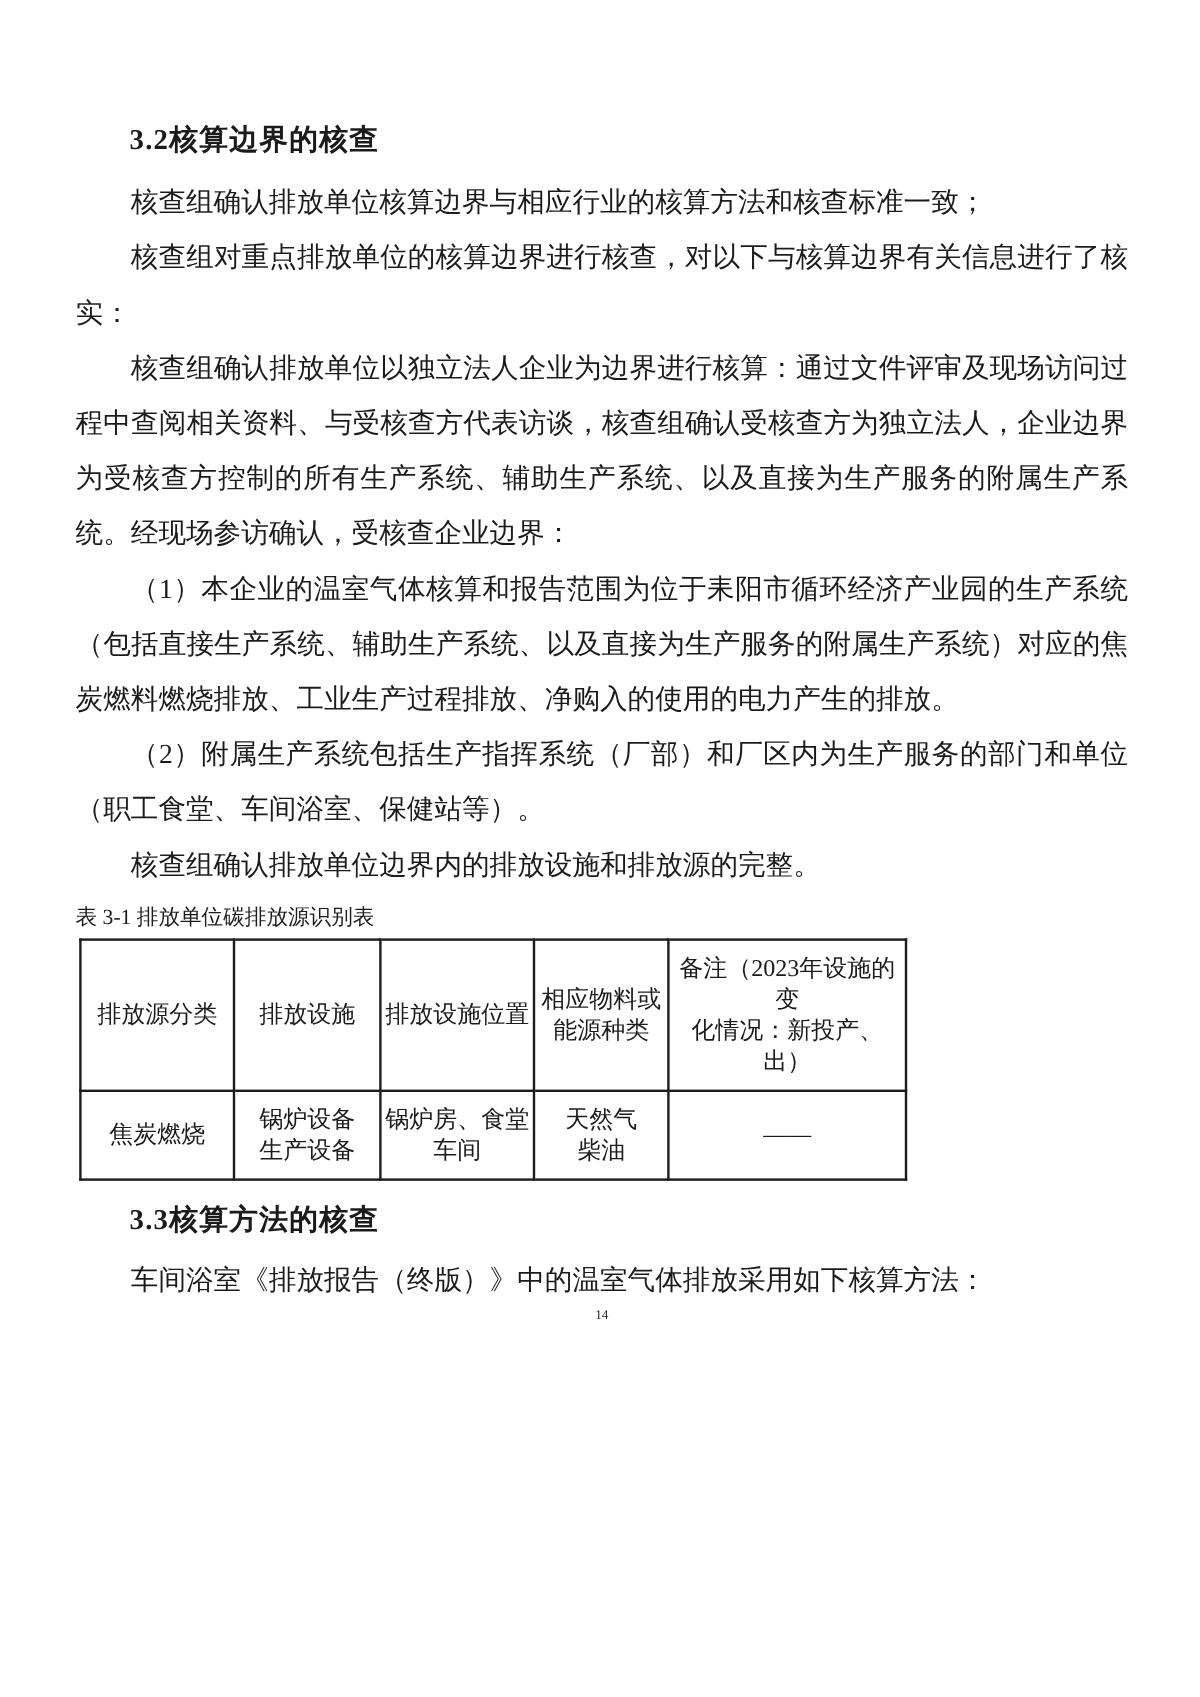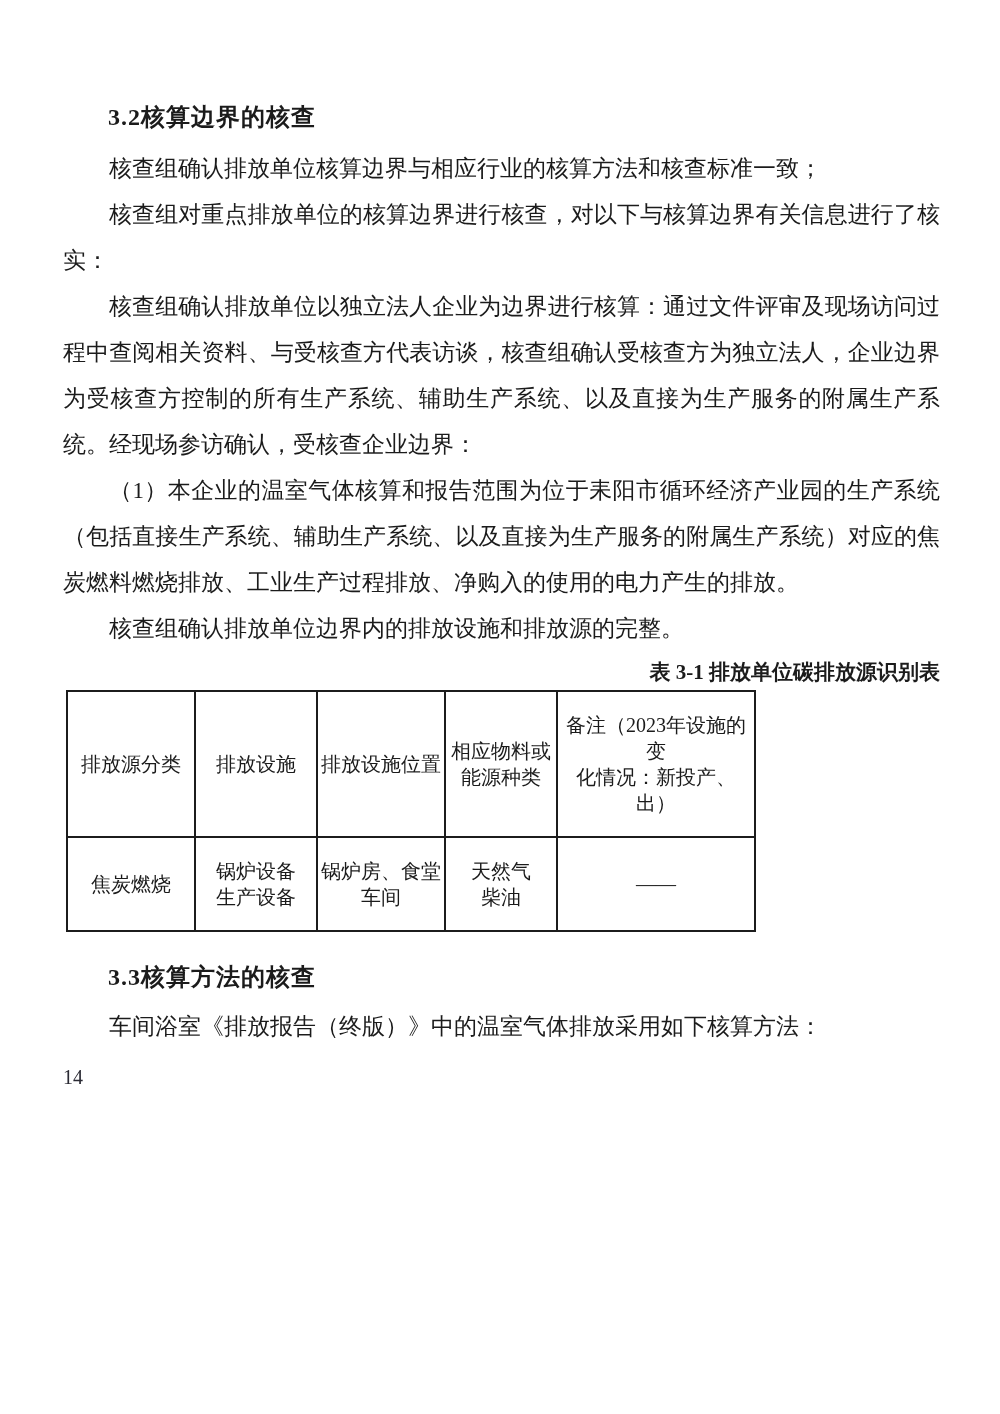--- a/index.html
+++ b/index.html
@@ -15,71 +15,71 @@
     padding: 92px 60px 0 63px;
     position: relative;
   }
   h2.sec {
     font-size: 24px;
     font-weight: bold;
     line-height: 34px;
     margin: 8px 0 12px 45px;
     letter-spacing: 1px;
   }
-  h2.sec33 { margin-top: 28px; margin-bottom: 10px; }
+  h2.sec33 { margin-top: 16px; margin-bottom: 10px; }
   p.body {
     font-size: 23px;
     line-height: 46px;
     text-align: justify;
     text-indent: 2em;
     margin: 0;
   }
   .caption {
-    font-size: 21px;
+    font-size: 18px;
     line-height: 36px;
-    text-align: right;
+    text-align: left;
     margin: 2px 0 0 0;
-    font-weight: bold;
   }
   table.src {
     border-collapse: collapse;
     table-layout: fixed;
     margin-left: 3px;
     border: 2px solid #1c1c1c;
   }
   table.src th, table.src td {
     border: 2px solid #1c1c1c;
     text-align: center;
     vertical-align: middle;
     white-space: pre-line;
     font-weight: normal;
     font-size: 20px;
     line-height: 26px;
-    padding: 20px 2px;
+    padding: 10px 2px;
   }
   tr.hdr   { height: 58px; }
   tr.row1  { height: 50px; margin-top: 32px; }
   tr.row2  { height: 28px; }
   .page-number {
-    font-size: 20px;
-    margin-top: 16px;
+    text-align: center;
+    font-size: 11px;
     color: #2a2a33;
   }
 </style>
 </head>
 <body>
 
 <div class="page">
 
   <h2 class="sec">3.2核算边界的核查</h2>
 
   <p class="body">核查组确认排放单位核算边界与相应行业的核算方法和核查标准一致；</p>
   <p class="body">核查组对重点排放单位的核算边界进行核查，对以下与核算边界有关信息进行了核实：</p>
   <p class="body">核查组确认排放单位以独立法人企业为边界进行核算：通过文件评审及现场访问过程中查阅相关资料、与受核查方代表访谈，核查组确认受核查方为独立法人，企业边界为受核查方控制的所有生产系统、辅助生产系统、以及直接为生产服务的附属生产系统。经现场参访确认，受核查企业边界：</p>
   <p class="body">（1）本企业的温室气体核算和报告范围为位于耒阳市循环经济产业园的生产系统（包括直接生产系统、辅助生产系统、以及直接为生产服务的附属生产系统）对应的焦炭燃料燃烧排放、工业生产过程排放、净购入的使用的电力产生的排放。</p>
+  <p class="body">（2）附属生产系统包括生产指挥系统（厂部）和厂区内为生产服务的部门和单位（职工食堂、车间浴室、保健站等）。</p>
   <p class="body">核查组确认排放单位边界内的排放设施和排放源的完整。</p>
 
   <div class="caption">表 3-1 排放单位碳排放源识别表</div>
 
   <table class="src">
     <colgroup>
       <col style="width:128px">
       <col style="width:122px">
       <col style="width:128px">
       <col style="width:112px">

